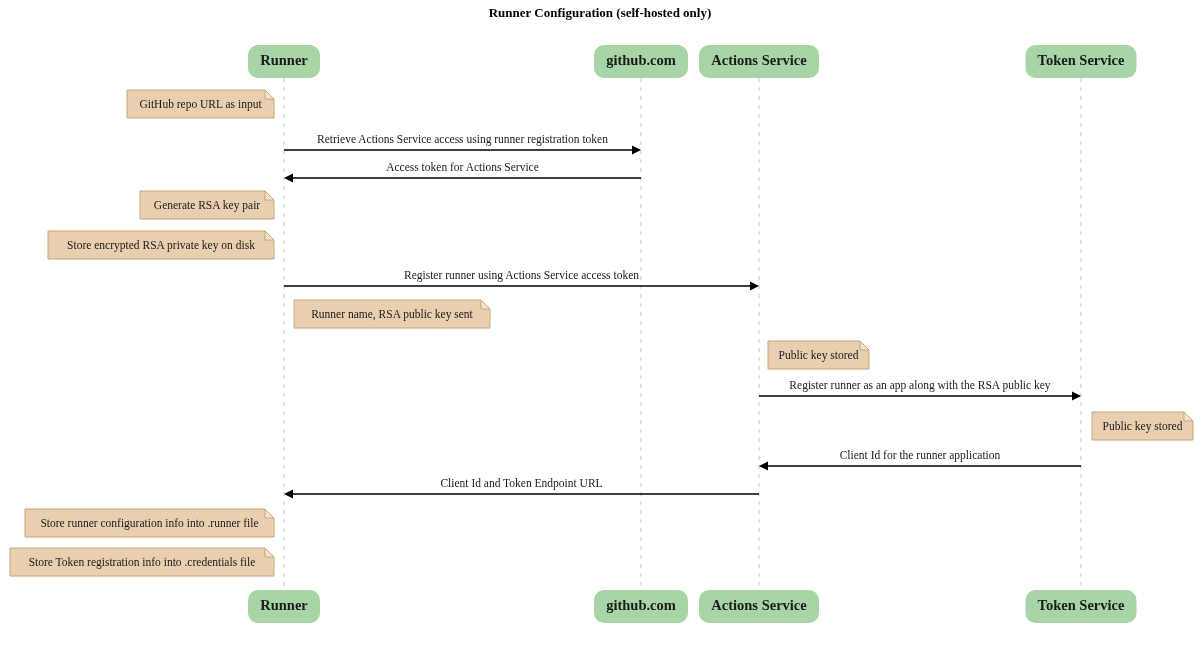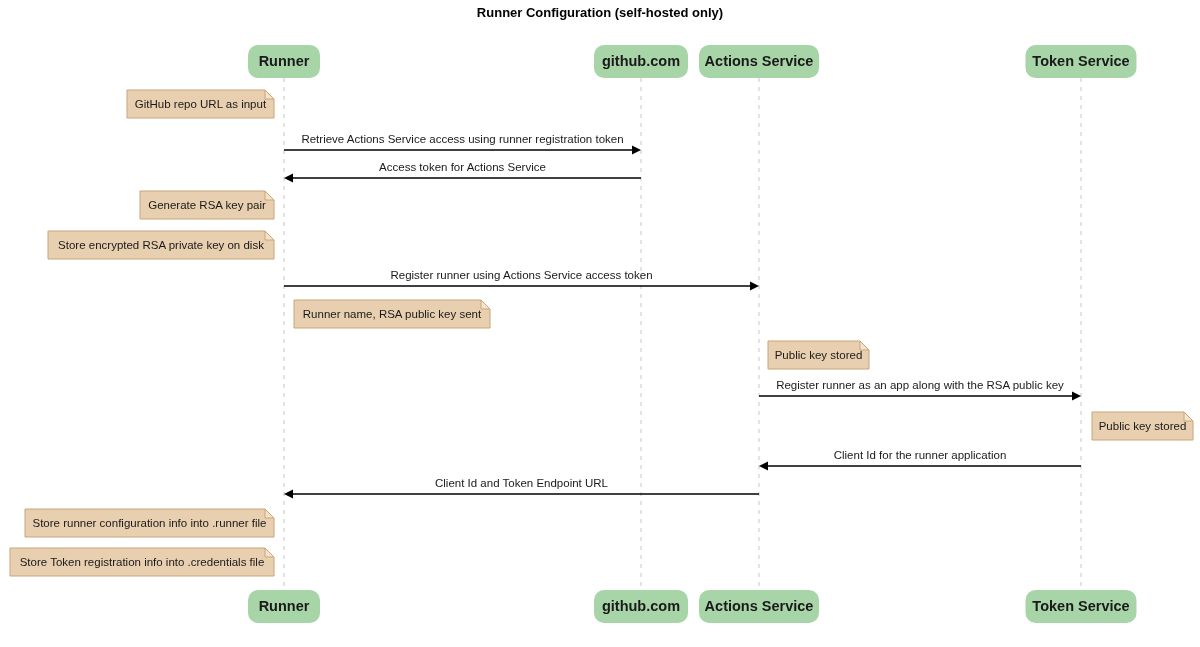--- a/index.html
+++ b/index.html
@@ -11,20 +11,21 @@
   body {
     font-family: "Liberation Sans", sans-serif;
     color: #1a1a1a;
   }
   #diagram-root {
     position: relative;
     width: 1200px;
     height: 647px;
     background: #ffffff;
     overflow: hidden;
+    font-family: Liberation Serif, serif;
   }
   #diagram-svg {
     position: absolute;
     top: 0;
     left: 0;
     width: 1200px;
     height: 647px;
   }
   .diagram-title {
     font-size: 13px;

